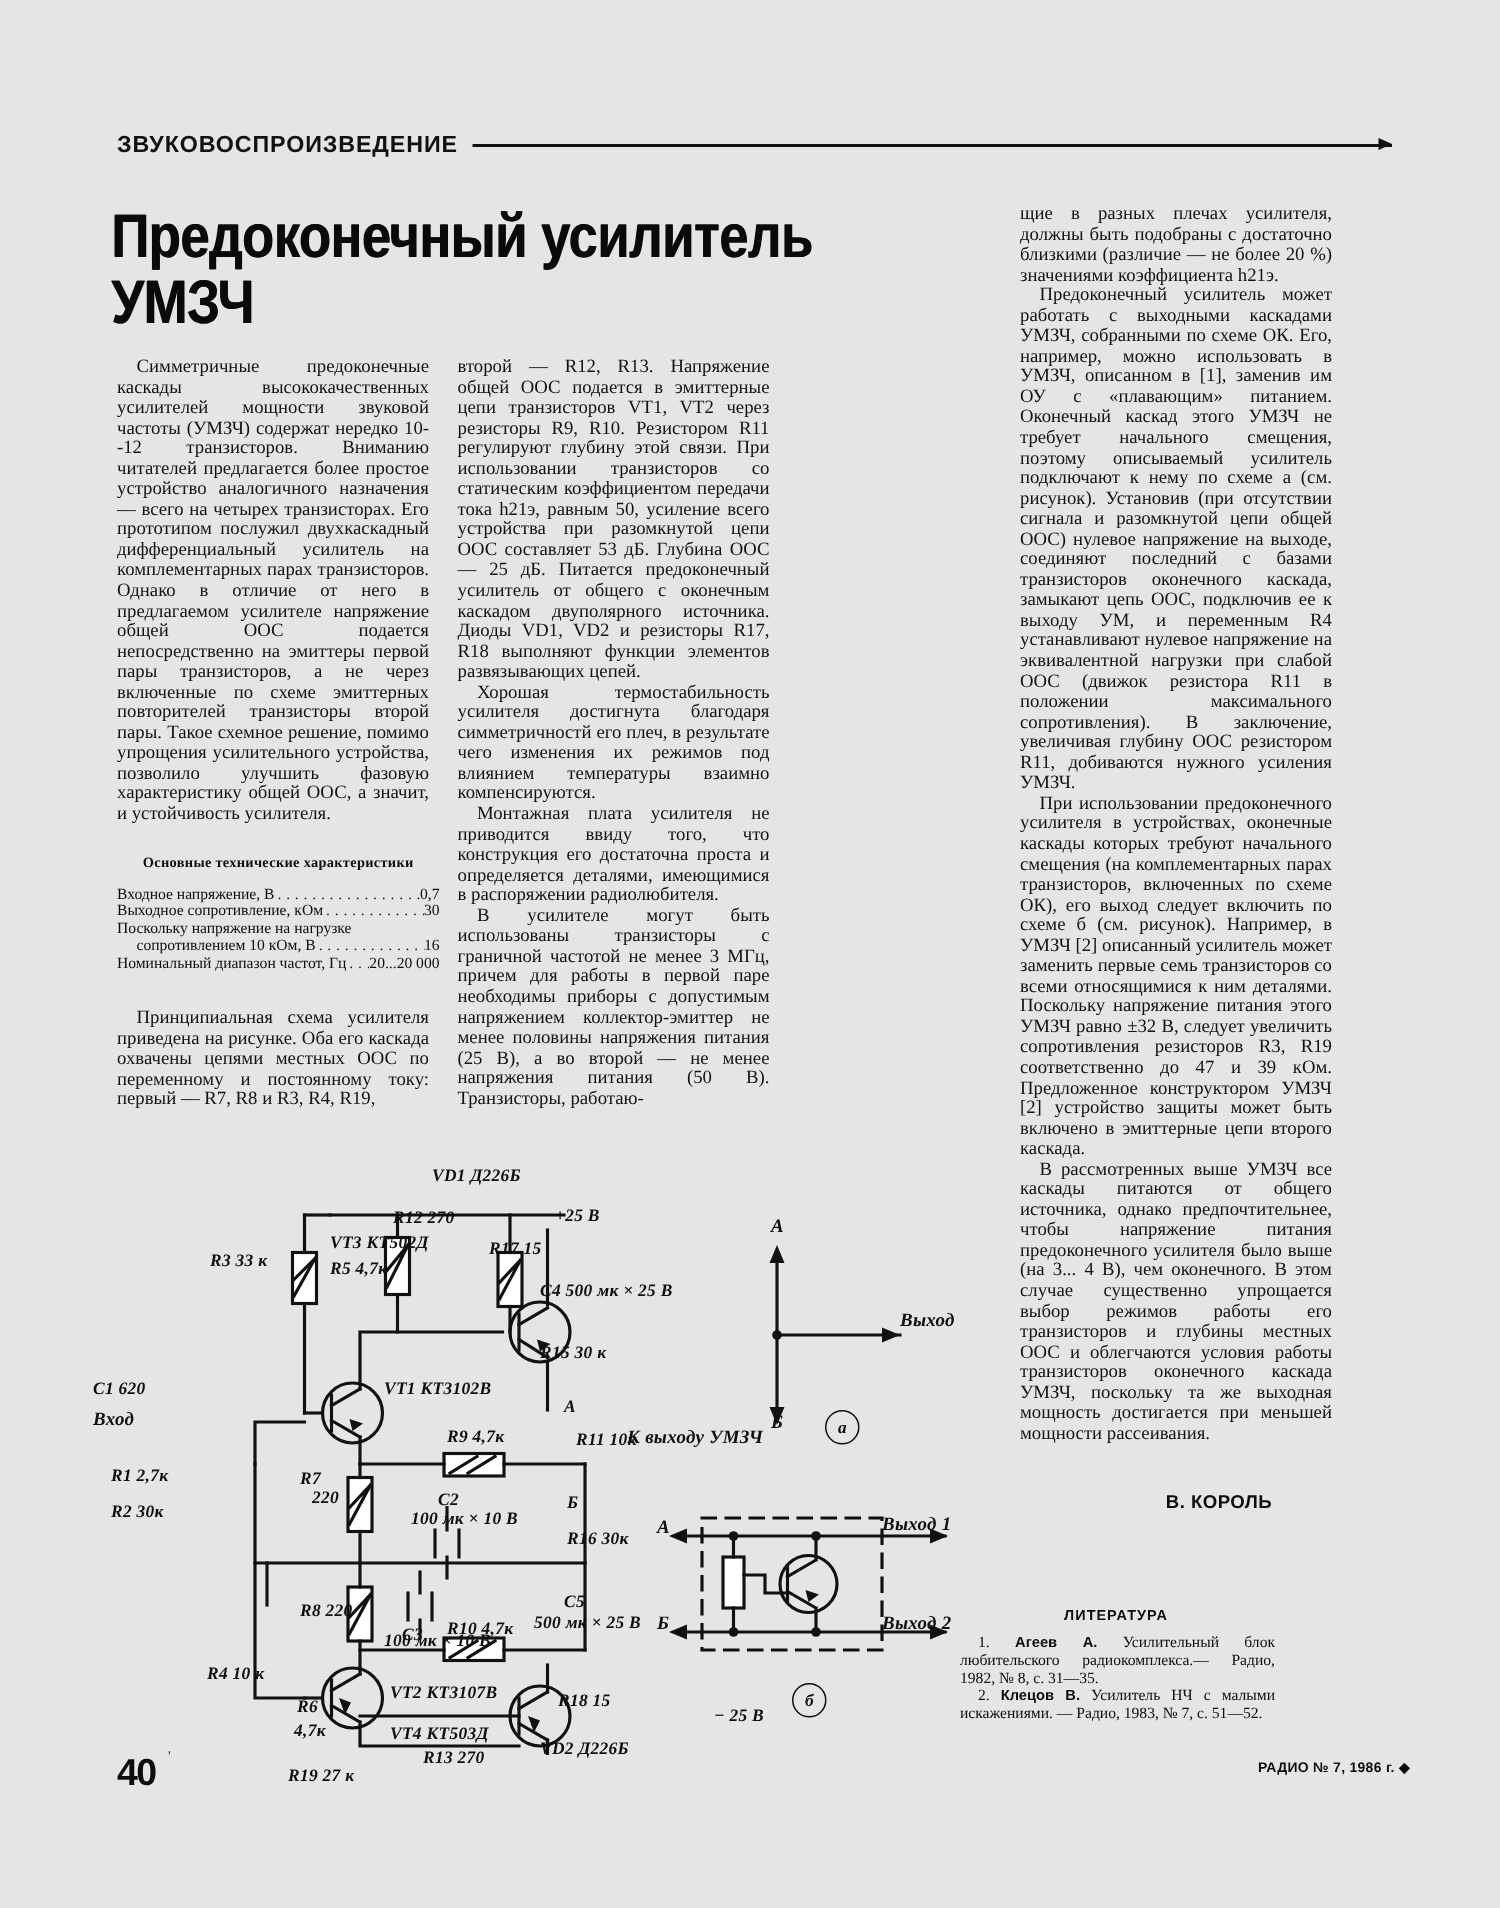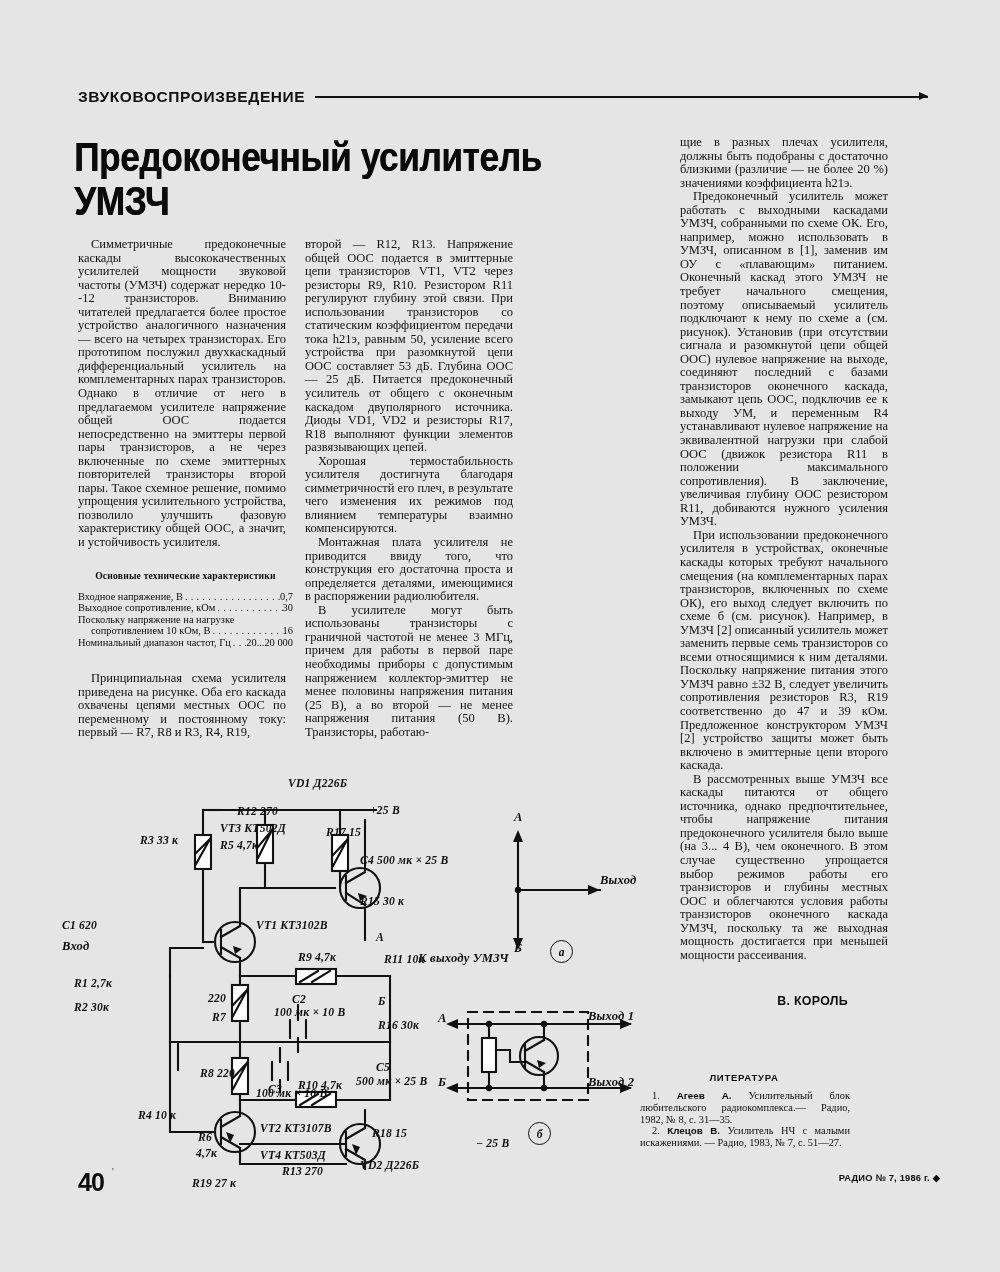--- a/index.html
+++ b/index.html
@@ -191,21 +191,21 @@
     <p>Предоконечный усилитель может работать с выходными каскадами УМЗЧ, собранными по схеме ОК. Его, например, можно использовать в УМЗЧ, описанном в [1], заменив им ОУ с «плавающим» питанием. Оконечный каскад этого УМЗЧ не требует начального смещения, поэтому описываемый усилитель подключают к нему по схеме а (см. рисунок). Установив (при отсутствии сигнала и разомкнутой цепи общей ООС) нулевое напряжение на выходе, соединяют последний с базами транзисторов оконечного каскада, замыкают цепь ООС, подключив ее к выходу УМ, и переменным R4 устанавливают нулевое напряжение на эквивалентной нагрузки при слабой ООС (движок резистора R11 в положении максимального сопротивления). В заключение, увеличивая глубину ООС резистором R11, добиваются нужного усиления УМЗЧ.</p>
     <p>При использовании предоконечного усилителя в устройствах, оконечные каскады которых требуют начального смещения (на комплементарных парах транзисторов, включенных по схеме ОК), его выход следует включить по схеме б (см. рисунок). Например, в УМЗЧ [2] описанный усилитель может заменить первые семь транзисторов со всеми относящимися к ним деталями. Поскольку напряжение питания этого УМЗЧ равно ±32 В, следует увеличить сопротивления резисторов R3, R19 соответственно до 47 и 39 кОм. Предложенное конструктором УМЗЧ [2] устройство защиты может быть включено в эмиттерные цепи второго каскада.</p>
     <p>В рассмотренных выше УМЗЧ все каскады питаются от общего источника, однако предпочтительнее, чтобы напряжение питания предоконечного усилителя было выше (на 3... 4 В), чем оконечного. В этом случае существенно упрощается выбор режимов работы его транзисторов и глубины местных ООС и облегчаются условия работы транзисторов оконечного каскада УМЗЧ, поскольку та же выходная мощность достигается при меньшей мощности рассеивания.</p>
   </div>
 
   <div class="author">В. КОРОЛЬ</div>
 
   <div class="lit-title">ЛИТЕРАТУРА</div>
   <div class="lit-body" id="lit-body">
       <p><span>1. </span><b>Агеев А.</b><span> Усилительный блок любительского радиокомплекса.— Радио, 1982, № 8, с. 31—35.</span></p>
-      <p><span>2. </span><b>Клецов В.</b><span> Усилитель НЧ с малыми искажениями. — Радио, 1983, № 7, с. 51—27.</span></p>
+      <p><span>2. </span><b>Клецов В.</b><span> Усилитель НЧ с малыми искажениями. — Радио, 1983, № 7, с. 51—52.</span></p>
     </div>
 
   <div class="folio">40</div>
   <div class="folio-tick">'</div>
   <div class="imprint">РАДИО № 7, 1986 г. ◆</div>
 
   <div class="schematic">
     <svg class="sch-svg" width="560" height="390" viewBox="0 0 560 390">
       <g stroke="#111" stroke-width="2.1" fill="none" stroke-linecap="square">
 
@@ -298,29 +298,29 @@
         <path d="M180 368 L180 384 L286 384"></path>
         <path d="M286 364 L180 364"></path>
         <path d="M305 348 L305 330"></path>
         <path d="M305 380 L305 396"></path>
       </g>
     </svg>
 
     <span class="lbl" style="left:228px;top:-2px;">VD1 Д226Б</span>
     <span class="lbl" style="left:310px;top:25px;">+25 В</span>
     <span class="lbl" style="left:266px;top:47px;">R17 15</span>
-    <span class="lbl" style="left:177px;top:26px;">R12 270</span>
+    <span class="lbl" style="left:202px;top:26px;">R12 270</span>
     <span class="lbl" style="left:160px;top:43px;">VT3 КТ502Д</span>
     <span class="lbl" style="left:160px;top:60px;">R5  4,7к</span>
     <span class="lbl" style="left:80px;top:55px;">R3  33 к</span>
     <span class="lbl" style="left:300px;top:75px;">C4  500 мк × 25 В</span>
     <span class="lbl" style="left:196px;top:140px;">VT1 КТ3102В</span>
     <span class="lbl" style="left:238px;top:172px;">R9  4,7к</span>
     <span class="lbl" style="left:300px;top:116px;">R15  30 к</span>
-    <span class="lbl" style="left:152px;top:200px;margin-top:32px;">R7</span>
+    <span class="lbl" style="left:140px;top:200px;">R7</span>
     <span class="lbl" style="left:148px;top:213px;">220</span>
     <span class="lbl" style="left:232px;top:214px;">C2</span>
     <span class="lbl" style="left:214px;top:227px;">100 мк × 10 В</span>
     <span class="lbl" style="left:140px;top:288px;">R8  220</span>
     <span class="lbl" style="left:208px;top:304px;">C3</span>
     <span class="lbl" style="left:196px;top:308px;">100 мк × 10 В</span>
     <span class="lbl" style="left:238px;top:300px;">R10  4,7к</span>
     <span class="lbl" style="left:200px;top:343px;">VT2 КТ3107В</span>
     <span class="lbl" style="left:200px;top:370px;">VT4 КТ503Д</span>
     <span class="lbl" style="left:222px;top:386px;">R13 270</span>

